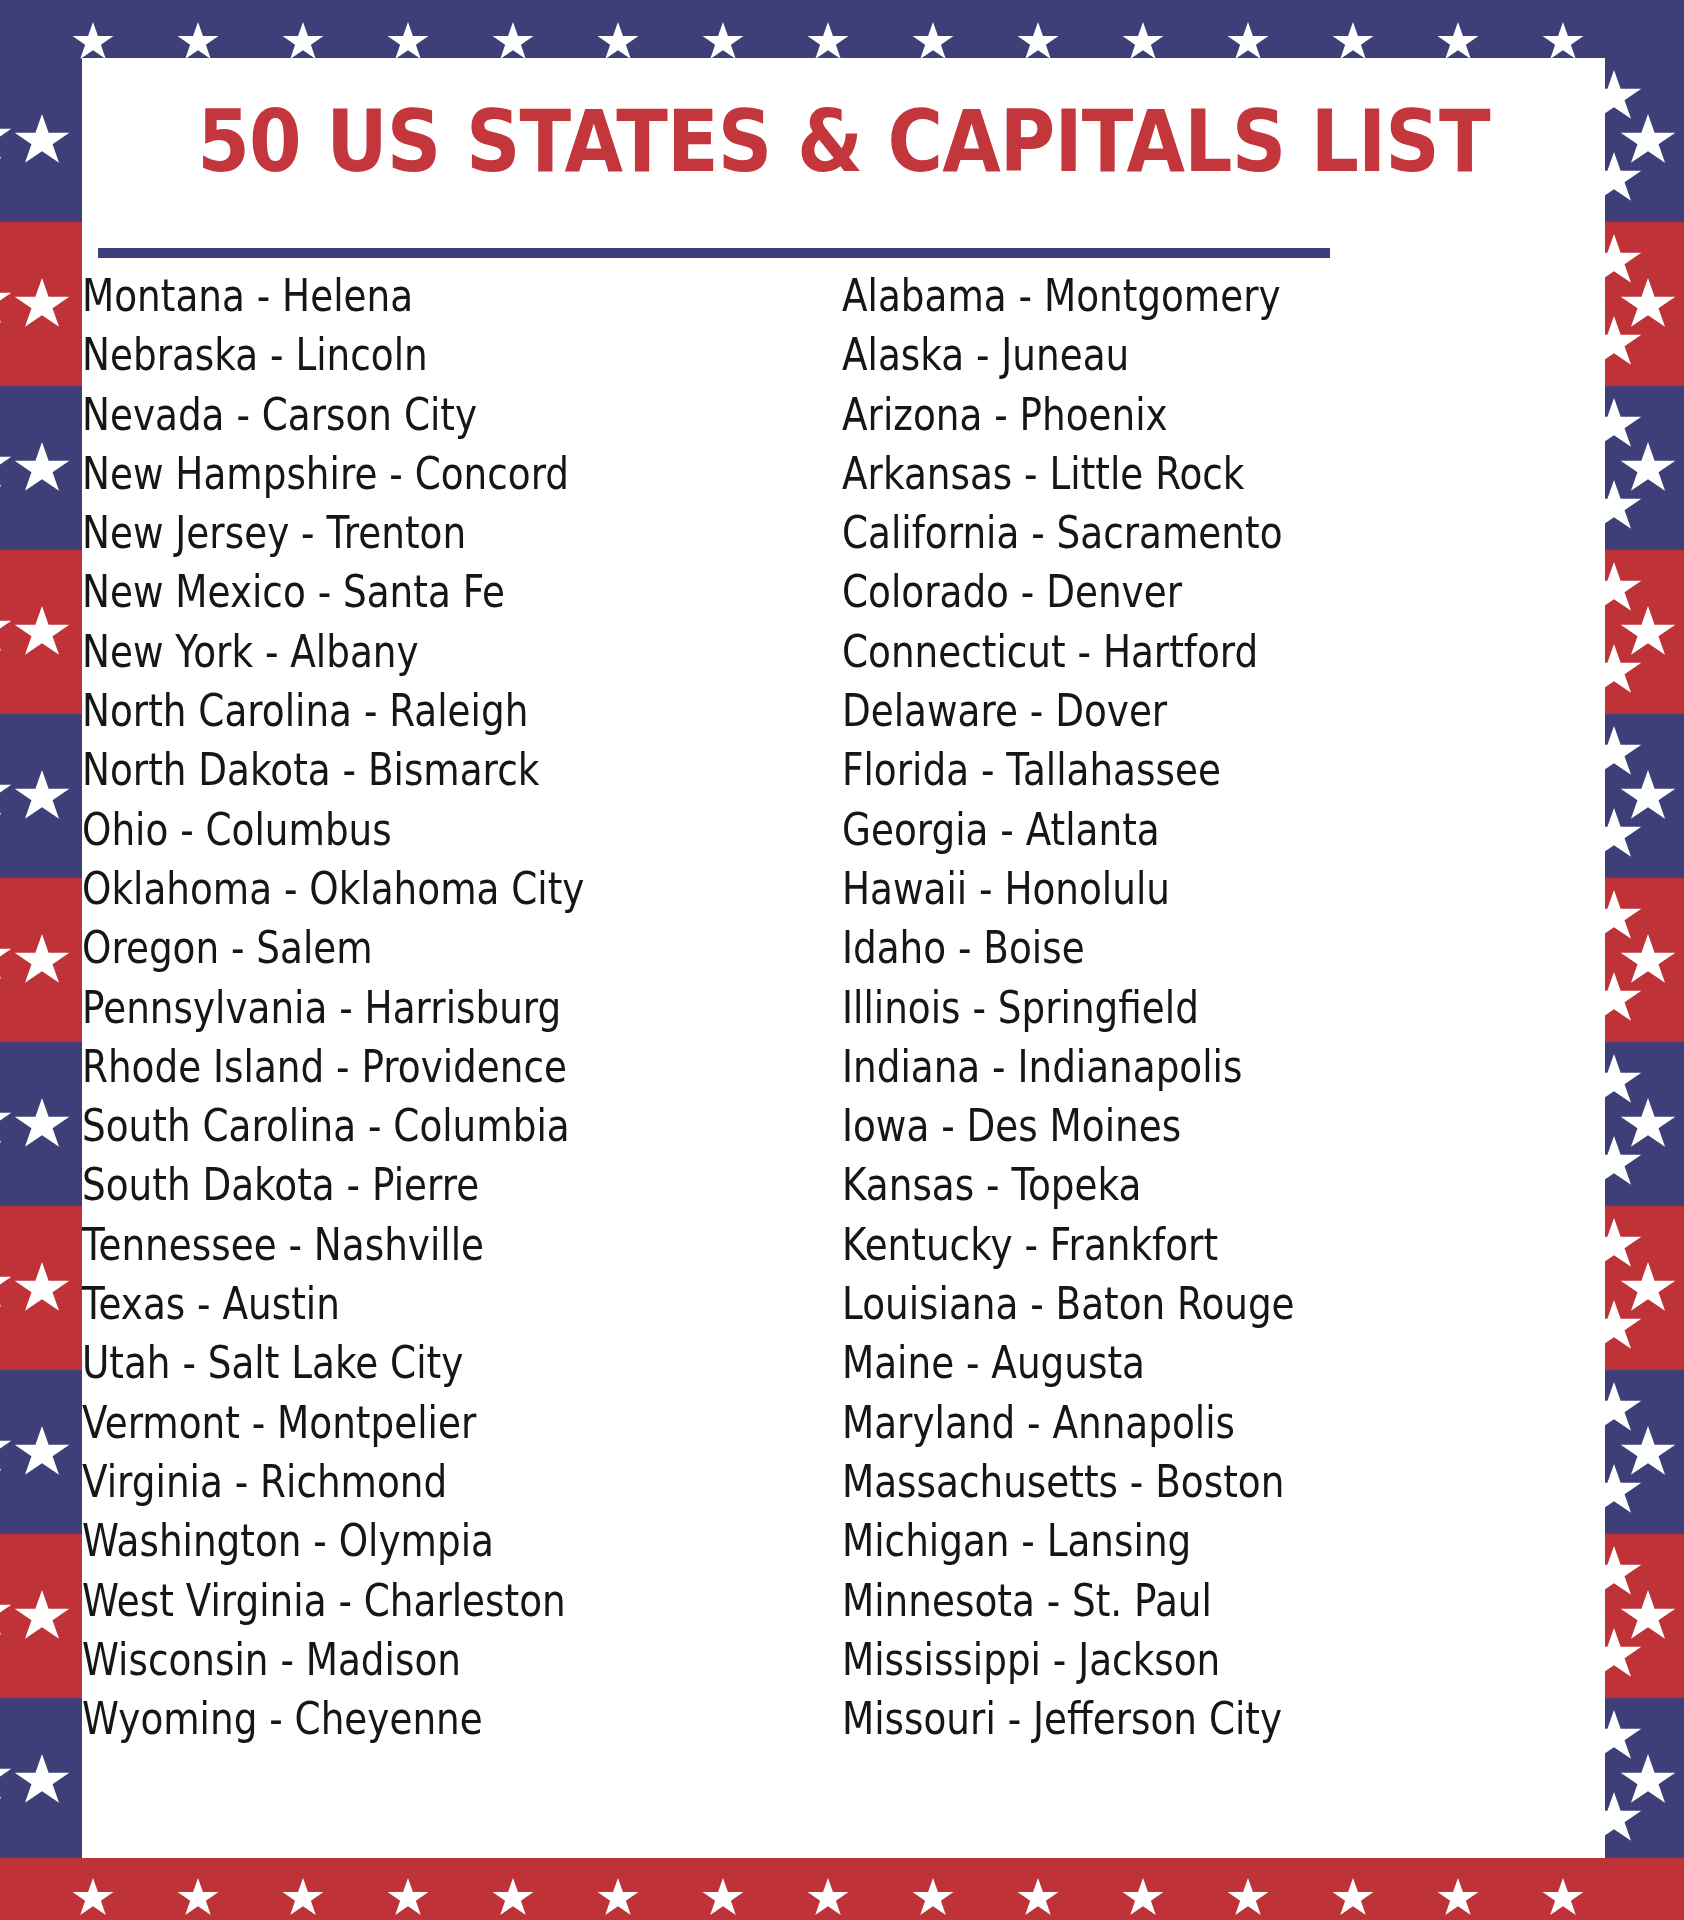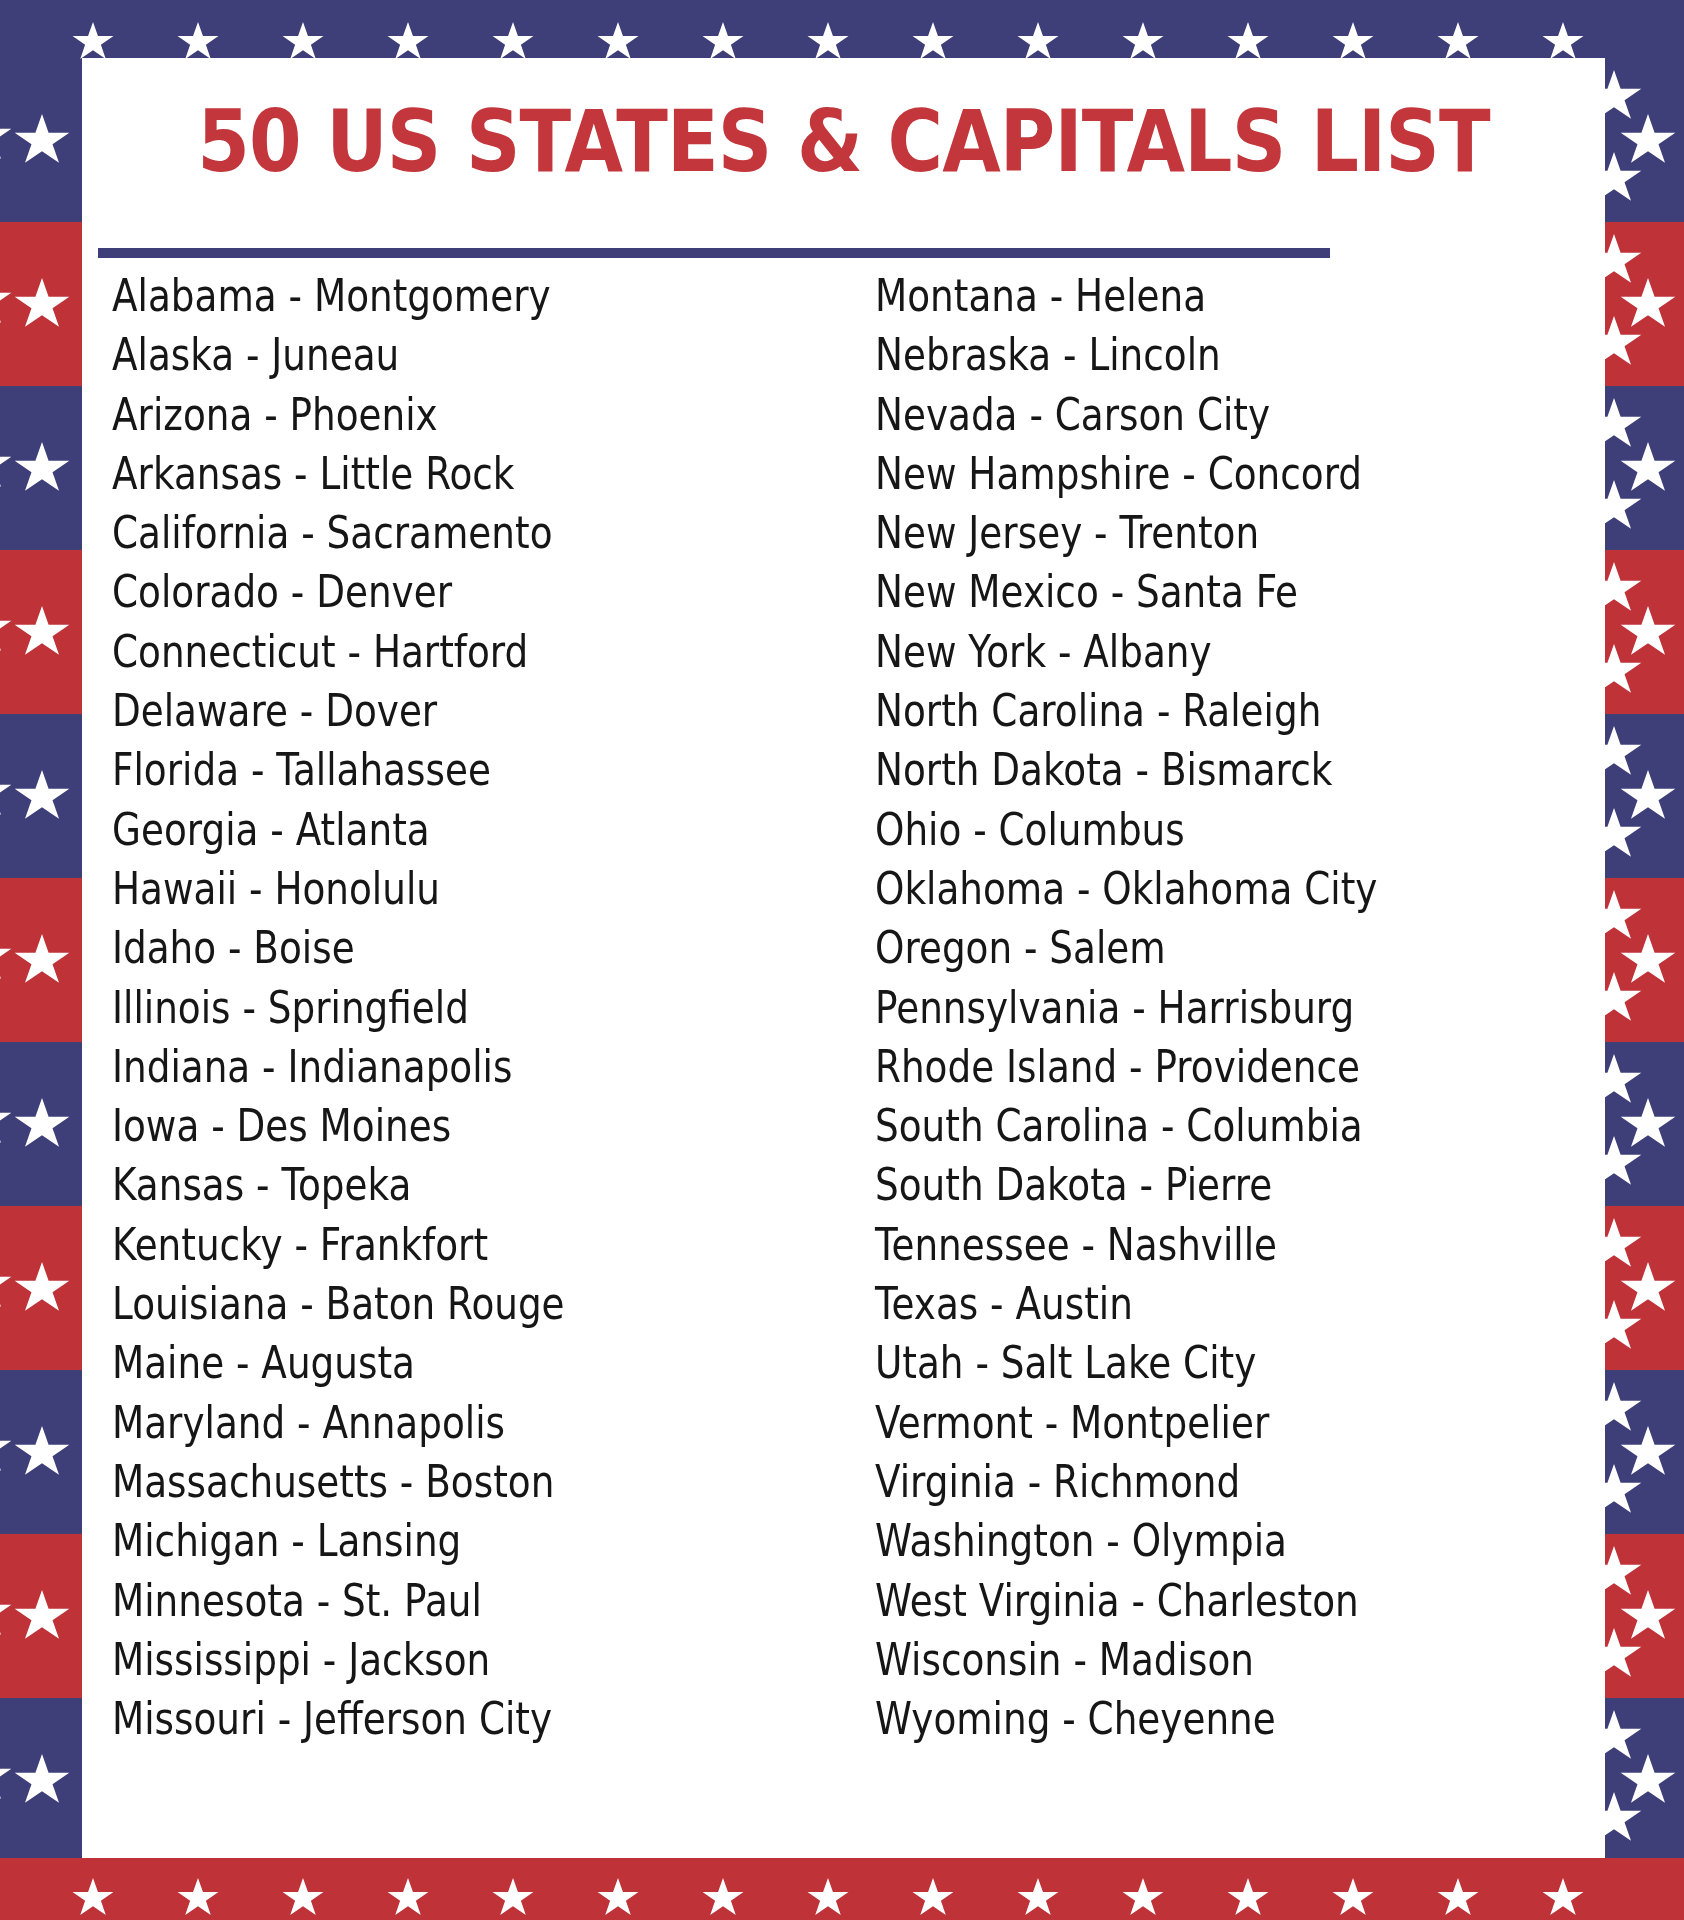--- a/index.html
+++ b/index.html
@@ -288,20 +288,47 @@
   <div style="position: absolute; left: 82px; top: 58px; width: 1523px; height: 1800px; background: rgb(255, 255, 255); z-index: 4;"></div>
     </div>
 
   <div class="panel">
 
     <div class="title">50 US STATES &amp; CAPITALS LIST</div>
 
     <div class="rule"></div>
 
     <div class="columns">
+      <div class="col col-right" id="col-right">
+          <div class="entry">Montana - Helena</div>
+          <div class="entry">Nebraska - Lincoln</div>
+          <div class="entry">Nevada - Carson City</div>
+          <div class="entry">New Hampshire - Concord</div>
+          <div class="entry">New Jersey - Trenton</div>
+          <div class="entry">New Mexico - Santa Fe</div>
+          <div class="entry">New York - Albany</div>
+          <div class="entry">North Carolina - Raleigh</div>
+          <div class="entry">North Dakota - Bismarck</div>
+          <div class="entry">Ohio - Columbus</div>
+          <div class="entry">Oklahoma - Oklahoma City</div>
+          <div class="entry">Oregon - Salem</div>
+          <div class="entry">Pennsylvania - Harrisburg</div>
+          <div class="entry">Rhode Island - Providence</div>
+          <div class="entry">South Carolina - Columbia</div>
+          <div class="entry">South Dakota - Pierre</div>
+          <div class="entry">Tennessee - Nashville</div>
+          <div class="entry">Texas - Austin</div>
+          <div class="entry">Utah - Salt Lake City</div>
+          <div class="entry">Vermont - Montpelier</div>
+          <div class="entry">Virginia - Richmond</div>
+          <div class="entry">Washington - Olympia</div>
+          <div class="entry">West Virginia - Charleston</div>
+          <div class="entry">Wisconsin - Madison</div>
+          <div class="entry">Wyoming - Cheyenne</div>
+        </div>
       <div class="col col-left" id="col-left">
           <div class="entry">Alabama - Montgomery</div>
           <div class="entry">Alaska - Juneau</div>
           <div class="entry">Arizona - Phoenix</div>
           <div class="entry">Arkansas - Little Rock</div>
           <div class="entry">California - Sacramento</div>
           <div class="entry">Colorado - Denver</div>
           <div class="entry">Connecticut - Hartford</div>
           <div class="entry">Delaware - Dover</div>
           <div class="entry">Florida - Tallahassee</div>
@@ -315,43 +342,16 @@
           <div class="entry">Kentucky - Frankfort</div>
           <div class="entry">Louisiana - Baton Rouge</div>
           <div class="entry">Maine - Augusta</div>
           <div class="entry">Maryland - Annapolis</div>
           <div class="entry">Massachusetts - Boston</div>
           <div class="entry">Michigan - Lansing</div>
           <div class="entry">Minnesota - St. Paul</div>
           <div class="entry">Mississippi - Jackson</div>
           <div class="entry">Missouri - Jefferson City</div>
         </div>
-      <div class="col col-right" id="col-right">
-          <div class="entry">Montana - Helena</div>
-          <div class="entry">Nebraska - Lincoln</div>
-          <div class="entry">Nevada - Carson City</div>
-          <div class="entry">New Hampshire - Concord</div>
-          <div class="entry">New Jersey - Trenton</div>
-          <div class="entry">New Mexico - Santa Fe</div>
-          <div class="entry">New York - Albany</div>
-          <div class="entry">North Carolina - Raleigh</div>
-          <div class="entry">North Dakota - Bismarck</div>
-          <div class="entry">Ohio - Columbus</div>
-          <div class="entry">Oklahoma - Oklahoma City</div>
-          <div class="entry">Oregon - Salem</div>
-          <div class="entry">Pennsylvania - Harrisburg</div>
-          <div class="entry">Rhode Island - Providence</div>
-          <div class="entry">South Carolina - Columbia</div>
-          <div class="entry">South Dakota - Pierre</div>
-          <div class="entry">Tennessee - Nashville</div>
-          <div class="entry">Texas - Austin</div>
-          <div class="entry">Utah - Salt Lake City</div>
-          <div class="entry">Vermont - Montpelier</div>
-          <div class="entry">Virginia - Richmond</div>
-          <div class="entry">Washington - Olympia</div>
-          <div class="entry">West Virginia - Charleston</div>
-          <div class="entry">Wisconsin - Madison</div>
-          <div class="entry">Wyoming - Cheyenne</div>
-        </div>
     </div>
 
   </div>
 </div>
 
 </body></html>

